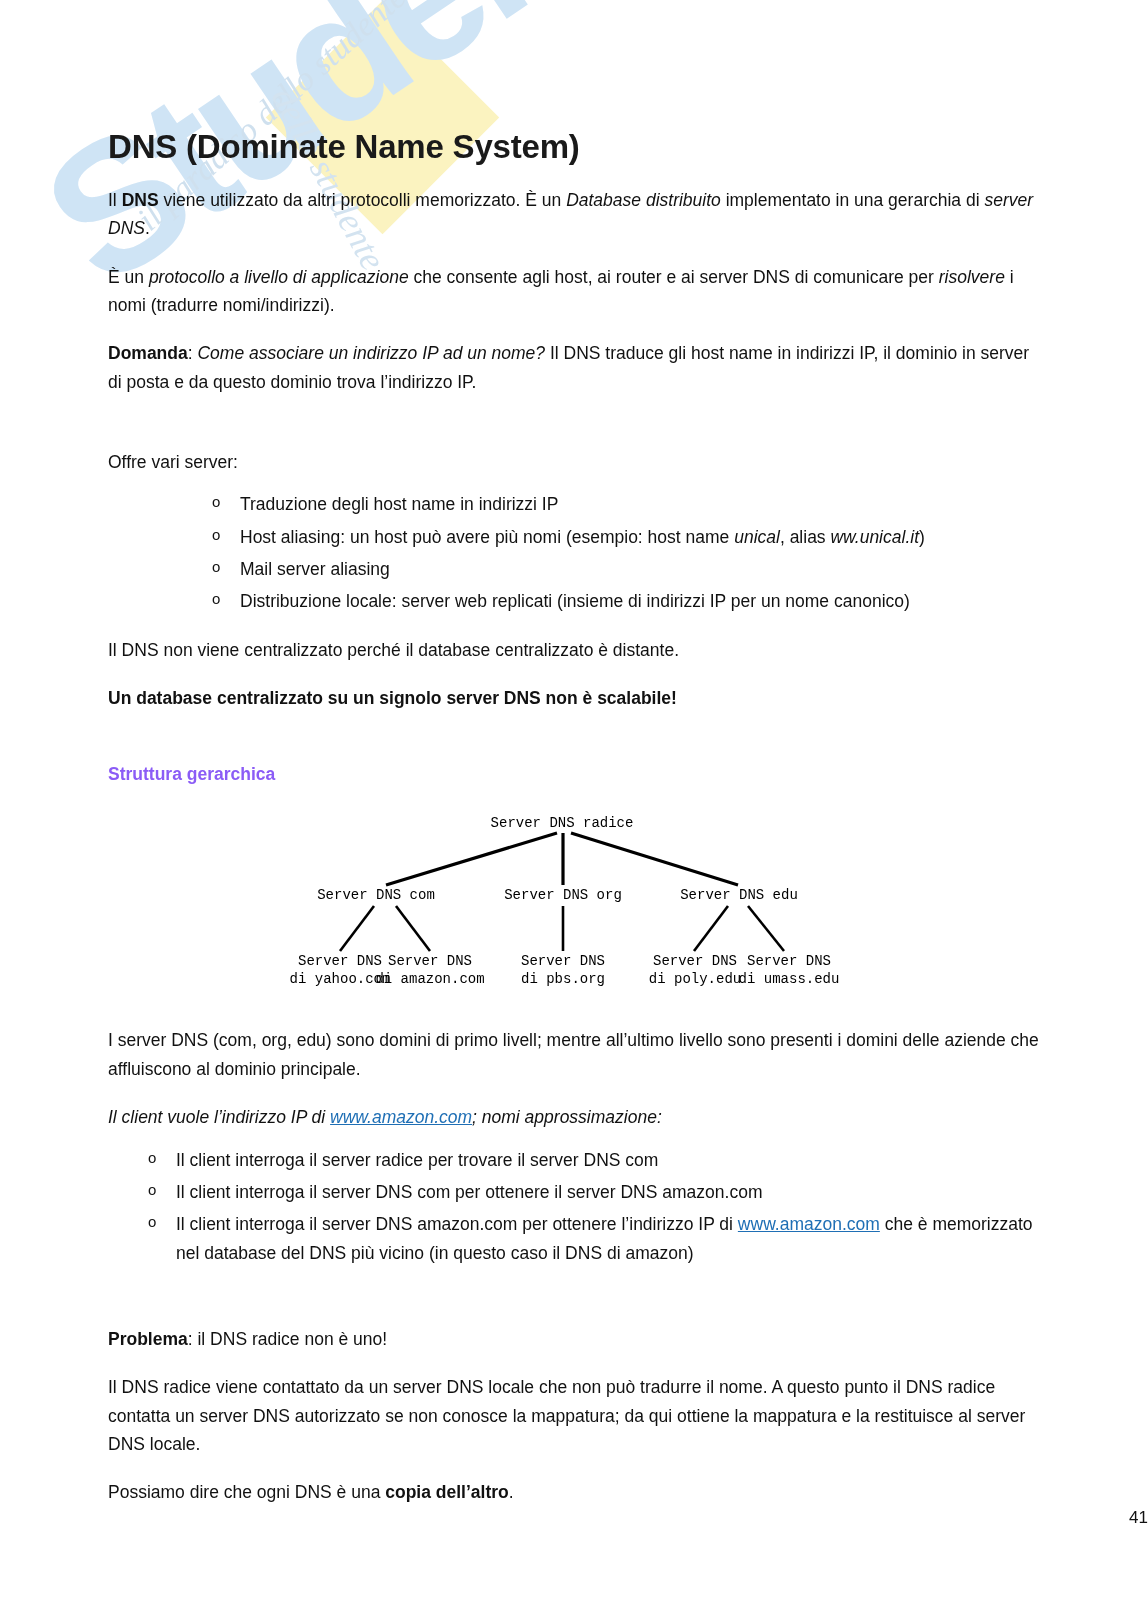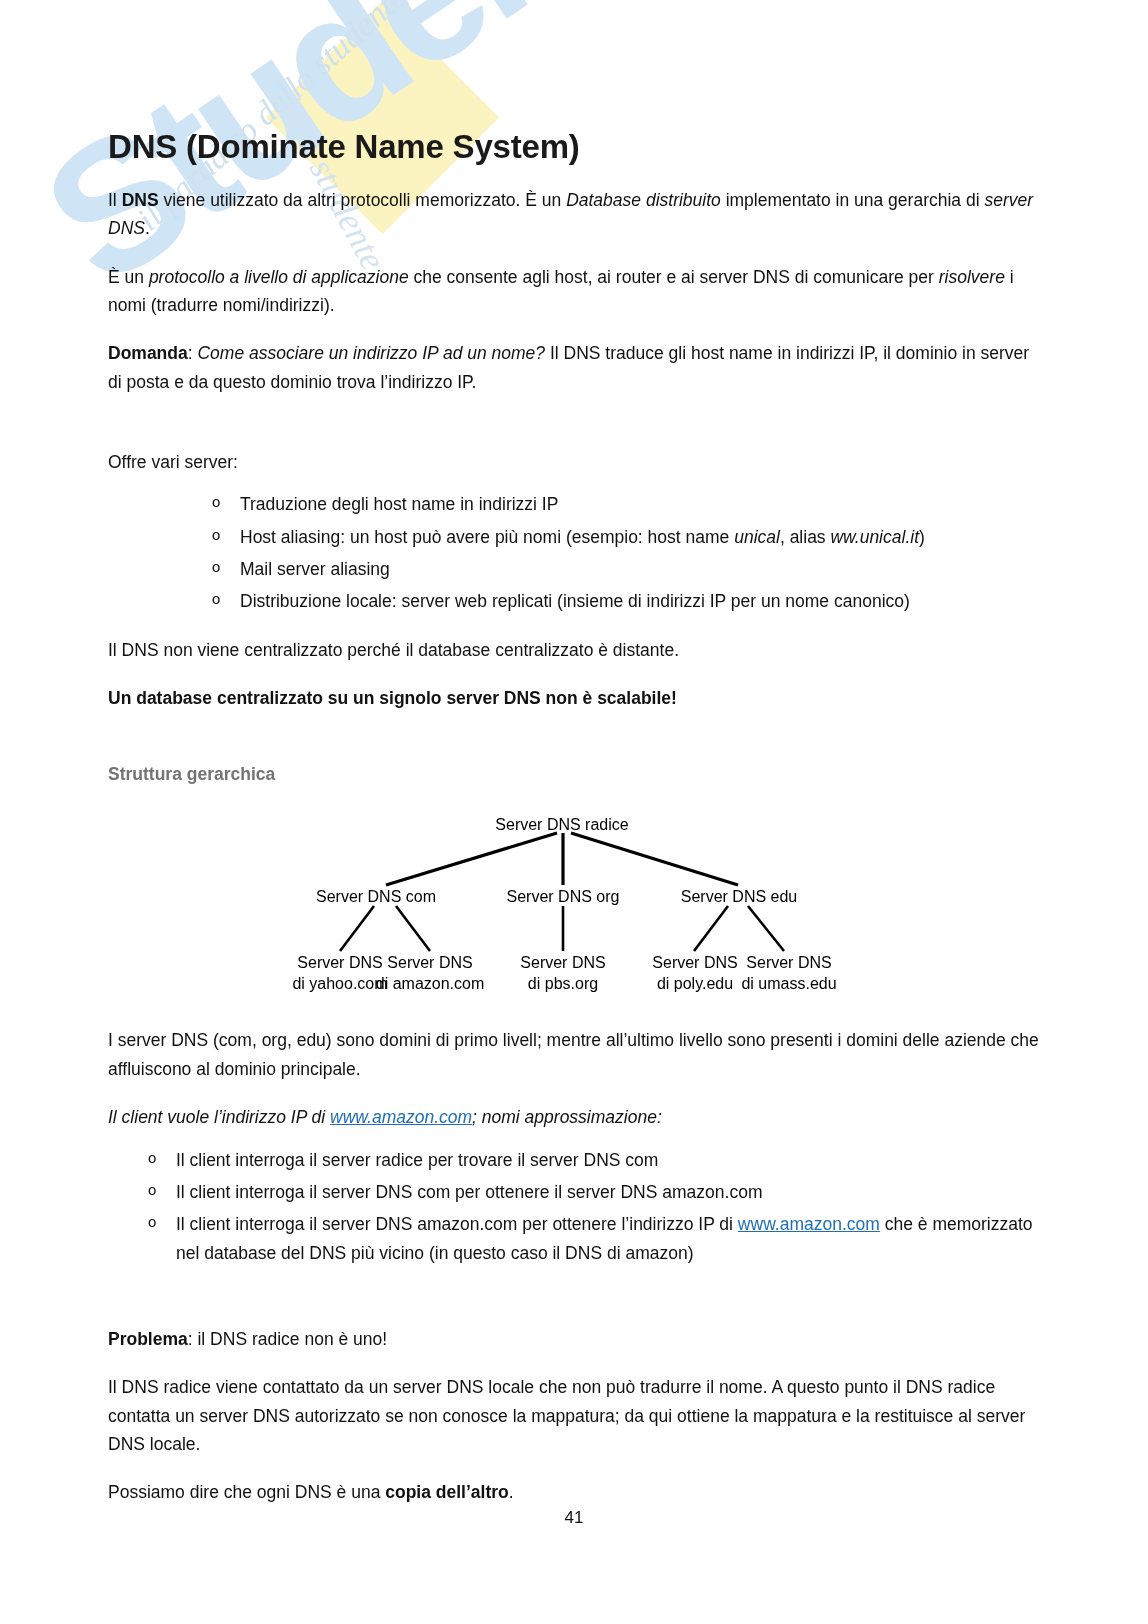--- a/index.html
+++ b/index.html
@@ -108,21 +108,21 @@
     text-align: center;
   }
 
   .spacer-lg { height: 34px; }
   .spacer-xl { height: 52px; }
 
   h2.sub-head {
     font-size: 17.5px;
     font-weight: bold;
     margin: 0;
-    color: #737373;
+    color: #8b5cf6;
   }
 
   
   ul.circ {
     list-style: none;
     margin: 14px 0 0 0;
     padding: 0;
   }
   ul.circ > li {
     position: relative;
@@ -148,34 +148,34 @@
     height: 195px;
     margin-top: 26px;
   }
   .tree svg {
     position: absolute;
     left: 0;
     top: 0;
   }
   .node {
     position: absolute;
-    font-family: Liberation Sans, sans-serif;
-    font-size: 16px;
+    font-family: Liberation Mono, monospace;
+    font-size: 14px;
     color: #000;
     white-space: nowrap;
     text-align: center;
     line-height: 1.28;
   }
 
   .page-number {
     position: absolute;
     left: 0;
     right: 0;
     top: 1508px;
-    text-align: center;
+    text-align: right;
     font-size: 17px;
     color: #111;
     z-index: 2;
   }
 </style>
 </head>
 <body>
 
 <div class="page">
 

